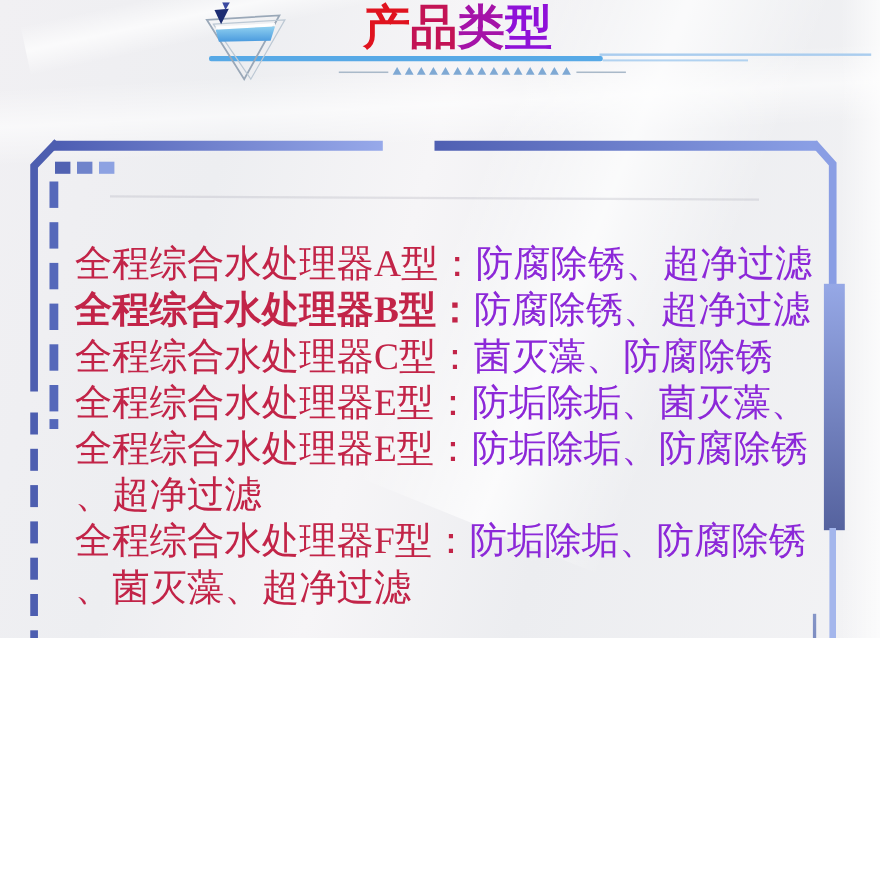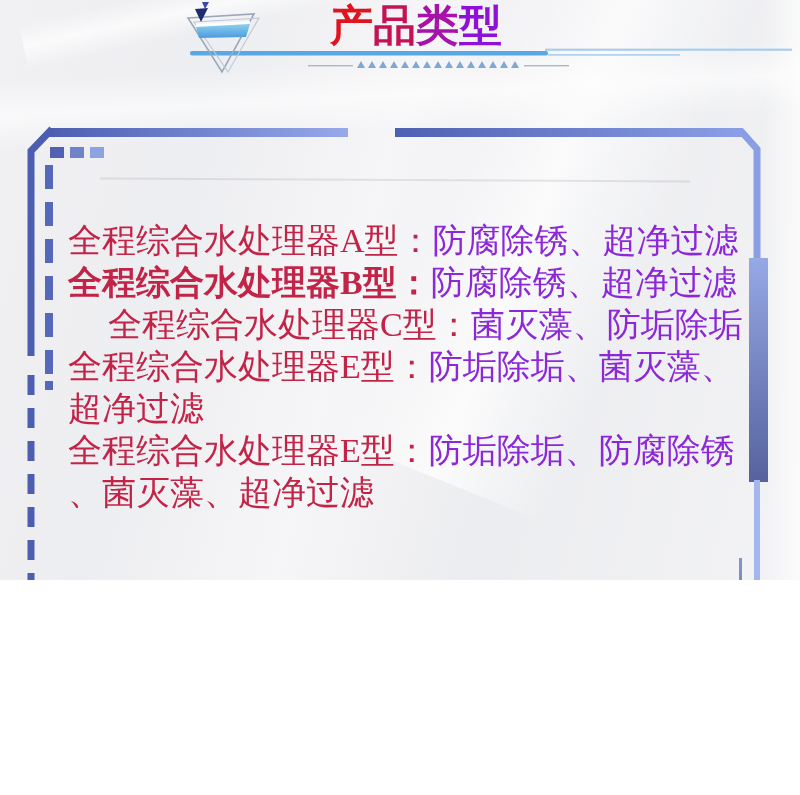--- a/index.html
+++ b/index.html
@@ -178,20 +178,21 @@
       <rect x="634" y="739" width="15" height="13" fill="#8090d2"></rect>
       <rect x="656" y="739" width="15" height="13" fill="#8898d8"></rect>
       <rect x="678" y="739" width="15" height="13" fill="#90a0de"></rect>
       <rect x="700" y="739" width="15" height="13" fill="#99abe6"></rect>
     </g>
   </svg>
 
   <div id="product-list">
       <div class="pline"><span style="color: rgb(194, 36, 72);">全程综合水处理器A型：</span><span style="color: rgb(140, 40, 216);">防腐除锈、超净过滤</span></div>
       <div class="pline"><span style="color: rgb(194, 36, 72); font-weight: bold;">全程综合水处理器B型：</span><span style="color: rgb(140, 40, 216);">防腐除锈、超净过滤</span></div>
-      <div class="pline"><span style="color: rgb(194, 36, 72); margin-left: 40px;">全程综合水处理器C型：</span><span style="color: rgb(140, 40, 216);">菌灭藻、防垢除垢</span></div>
+      <div class="pline"><span style="color: rgb(194, 36, 72);">全程综合水处理器C型：</span><span style="color: rgb(140, 40, 216);">菌灭藻、防腐除锈</span></div>
       <div class="pline"><span style="color: rgb(194, 36, 72);">全程综合水处理器E型：</span><span style="color: rgb(140, 40, 216);">防垢除垢、菌灭藻、</span></div>
-      <div class="pline"><span style="color: rgb(194, 36, 72);">超净过滤</span></div>
       <div class="pline"><span style="color: rgb(194, 36, 72);">全程综合水处理器E型：</span><span style="color: rgb(140, 40, 216);">防垢除垢、防腐除锈</span></div>
+      <div class="pline"><span style="color: rgb(194, 36, 72);">、超净过滤</span></div>
+      <div class="pline"><span style="color: rgb(194, 36, 72);">全程综合水处理器F型：</span><span style="color: rgb(140, 40, 216);">防垢除垢、防腐除锈</span></div>
       <div class="pline"><span style="color: rgb(194, 36, 72);">、菌灭藻、超净过滤</span></div>
     </div>
 
 </div>
 
 </body></html>

